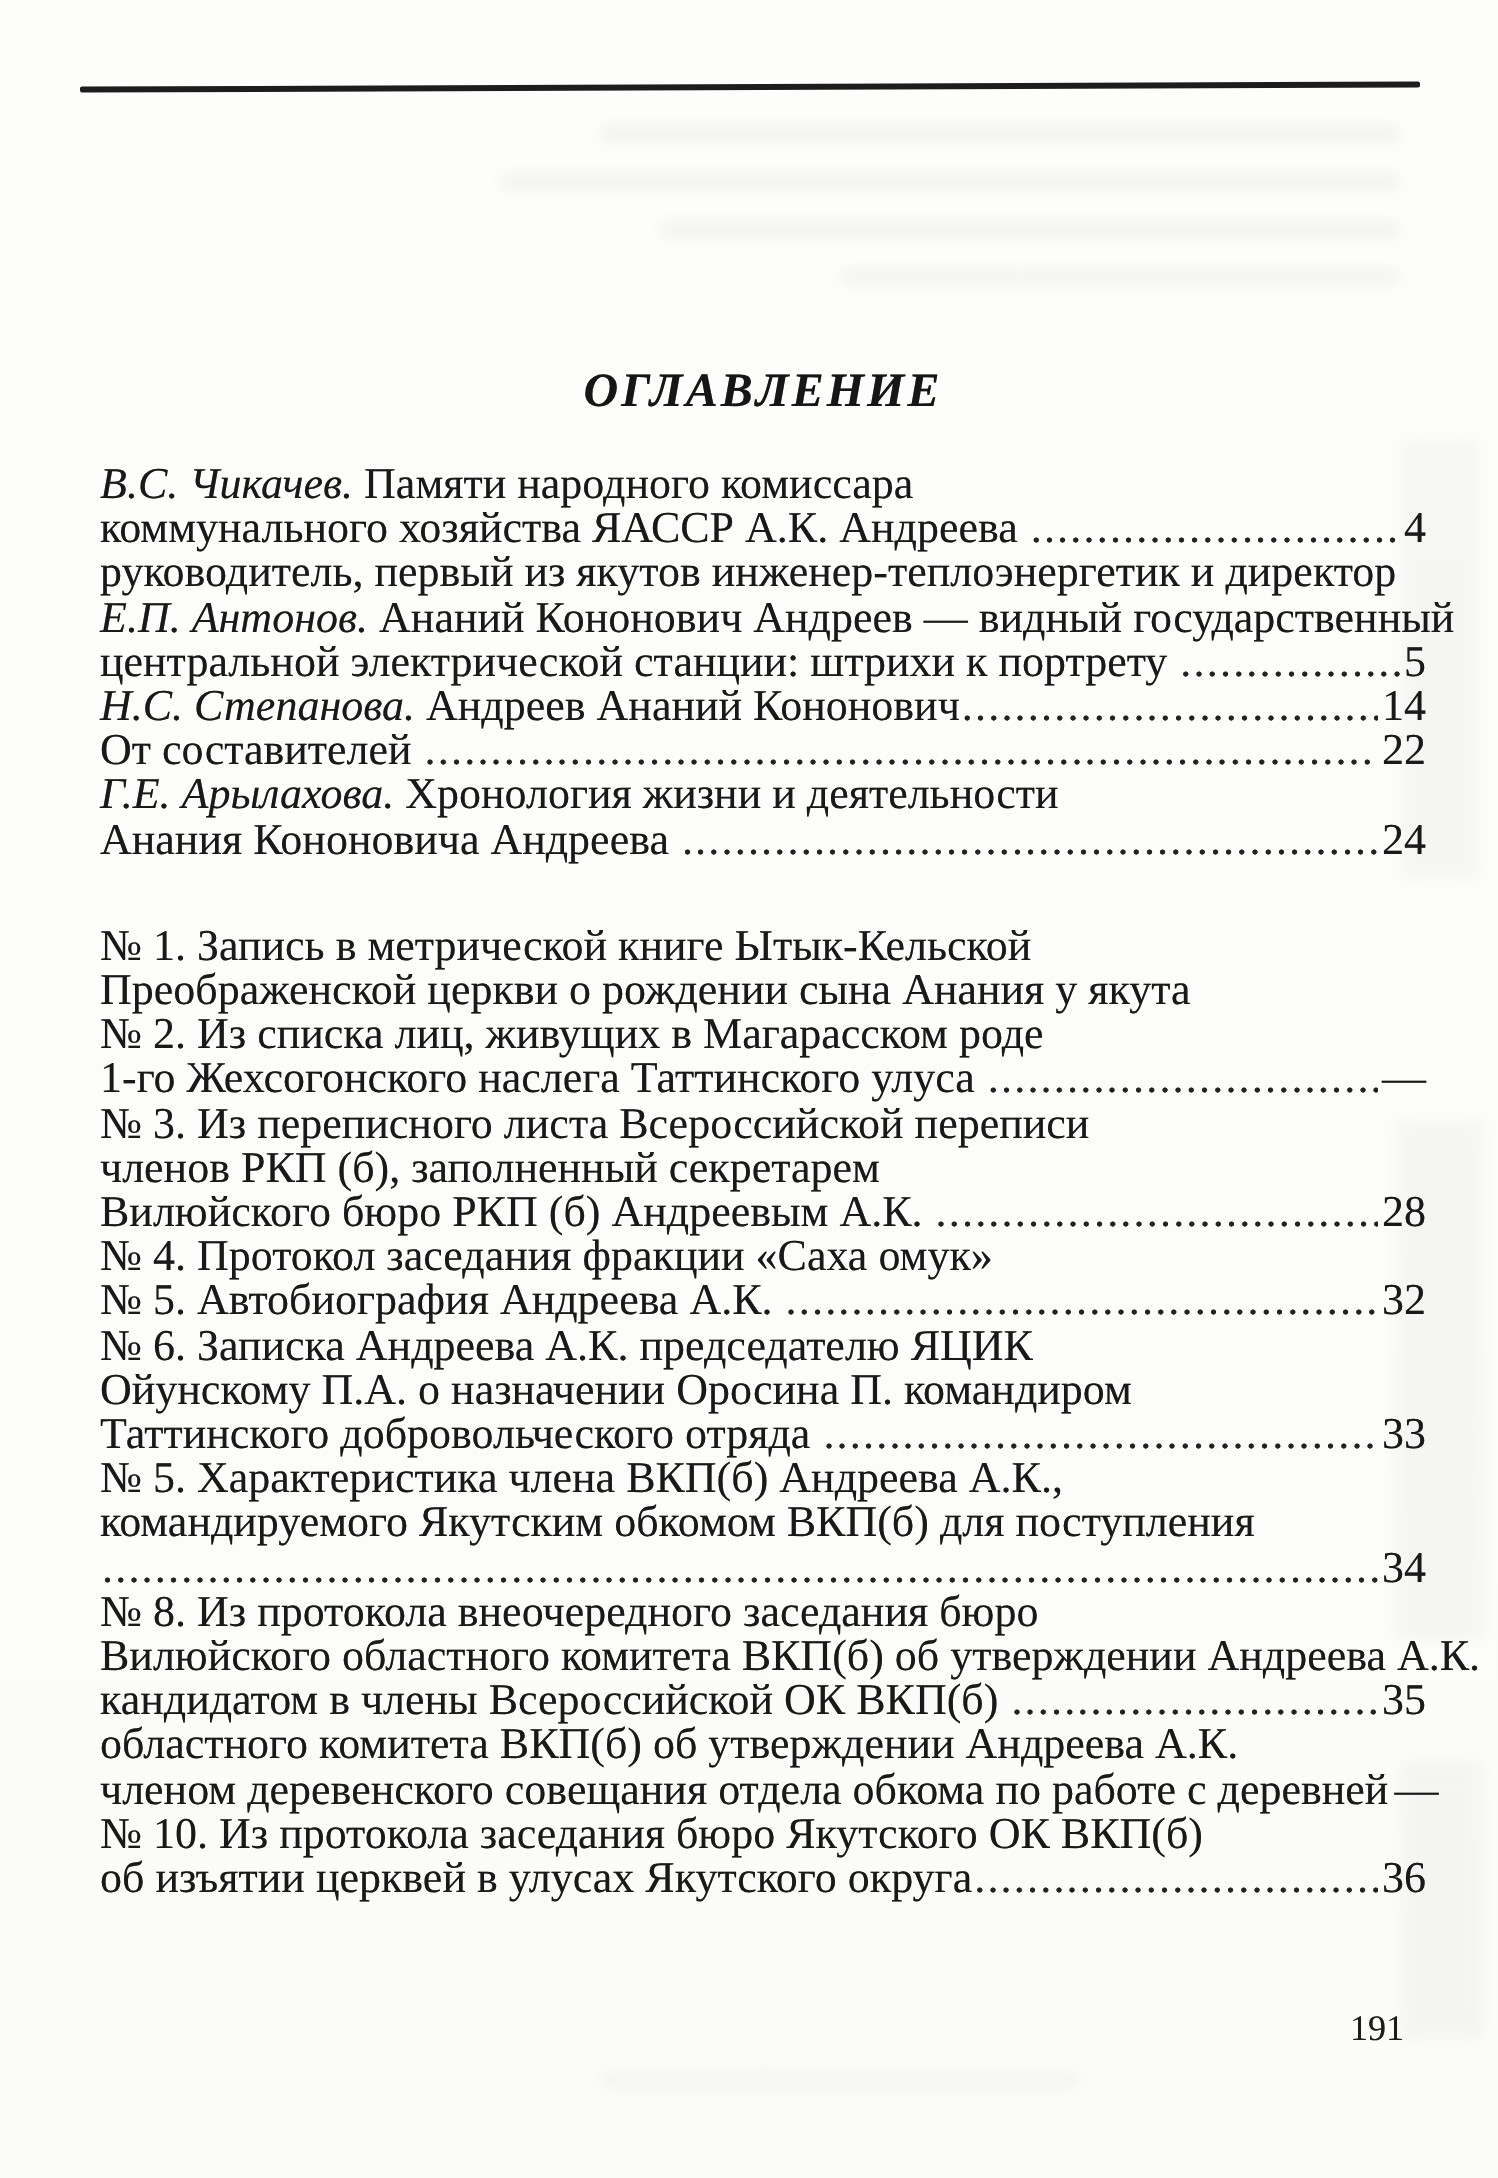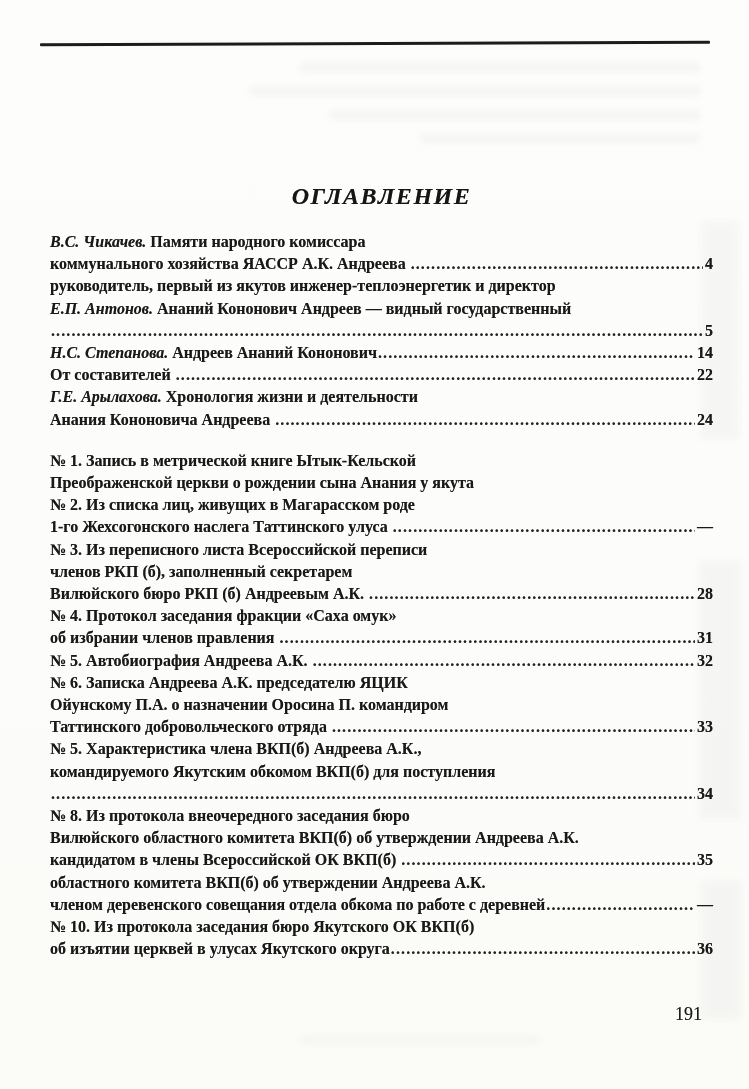--- a/index.html
+++ b/index.html
@@ -37,32 +37,31 @@
     font-style: italic;
     letter-spacing: 1.5px;
     color: #161616;
     text-shadow: 0 0 0.3px rgba(0,0,0,0.5);
   }
   .toc {
     position: absolute;
     left: 50px;
     top: 231px;
     width: 663px;
-    font-size: 16px;
+    font-size: 22px;
     line-height: 22.2px;
     color: #191919;
     text-shadow: 0 0 0.3px rgba(0,0,0,0.5);
-    font-weight: bold;
   }
   .toc-line {
     display: flex;
     align-items: stretch;
     white-space: pre;
   }
-  .toc-line.gap-before { margin-top: 19px; }
+  .toc-line.gap-before { margin-top: 31px; }
   .author { font-style: italic; flex: 0 0 auto; }
   .txt { flex: 0 0 auto; }
   .dots {
     flex: 1 1 auto;
     min-width: 0;
     overflow: hidden;
     white-space: nowrap;
     margin: 0 2px 0 1px;
     color: #222222;
   }
@@ -113,34 +112,33 @@
   <div class="bleed b7"></div>
   <div class="bleed b8"></div>
 
   <div class="doc-title">ОГЛАВЛЕНИЕ</div>
 
   <div class="toc">
       <div class="toc-line"><span class="author">В.С. Чикачев.</span><span class="txt"> Памяти народного комиссара</span></div>
       <div class="toc-line"><span class="txt">коммунального хозяйства ЯАССР А.К. Андреева </span><span class="dots"></span><span class="pg">4</span></div>
       <div class="toc-line"><span class="txt">руководитель, первый из якутов инженер-теплоэнергетик и директор</span></div>
       <div class="toc-line"><span class="author">Е.П. Антонов.</span><span class="txt"> Ананий Кононович Андреев — видный государственный</span></div>
-      <div class="toc-line"><span class="dots"></span><span class="pg">5</span></div>
+      <div class="toc-line"><span class="txt">центральной электрической станции: штрихи к портрету </span><span class="dots"></span><span class="pg">5</span></div>
       <div class="toc-line"><span class="author">Н.С. Степанова.</span><span class="txt"> Андреев Ананий Кононович</span><span class="dots"></span><span class="pg">14</span></div>
       <div class="toc-line"><span class="txt">От составителей </span><span class="dots"></span><span class="pg">22</span></div>
       <div class="toc-line"><span class="author">Г.Е. Арылахова.</span><span class="txt"> Хронология жизни и деятельности</span></div>
       <div class="toc-line"><span class="txt">Анания Кононовича Андреева </span><span class="dots"></span><span class="pg">24</span></div>
       <div class="toc-line gap-before"><span class="txt">№ 1. Запись в метрической книге Ытык-Кельской</span></div>
       <div class="toc-line"><span class="txt">Преображенской церкви о рождении сына Анания у якута</span></div>
       <div class="toc-line"><span class="txt">№ 2. Из списка лиц, живущих в Магарасском роде</span></div>
       <div class="toc-line"><span class="txt">1-го Жехсогонского наслега Таттинского улуса </span><span class="dots"></span><span class="pg">—</span></div>
       <div class="toc-line"><span class="txt">№ 3. Из переписного листа Всероссийской переписи</span></div>
       <div class="toc-line"><span class="txt">членов РКП (б), заполненный секретарем</span></div>
       <div class="toc-line"><span class="txt">Вилюйского бюро РКП (б) Андреевым А.К. </span><span class="dots"></span><span class="pg">28</span></div>
       <div class="toc-line"><span class="txt">№ 4. Протокол заседания фракции «Саха омук»</span></div>
-      <div class="toc-line"><span class="txt">об избрании членов правления </span><span class="dots"></span><span class="pg">31</span></div>
       <div class="toc-line"><span class="txt">№ 5. Автобиография Андреева А.К. </span><span class="dots"></span><span class="pg">32</span></div>
       <div class="toc-line"><span class="txt">№ 6. Записка Андреева А.К. председателю ЯЦИК</span></div>
       <div class="toc-line"><span class="txt">Ойунскому П.А. о назначении Оросина П. командиром</span></div>
       <div class="toc-line"><span class="txt">Таттинского добровольческого отряда </span><span class="dots"></span><span class="pg">33</span></div>
       <div class="toc-line"><span class="txt">№ 5. Характеристика члена ВКП(б) Андреева А.К.,</span></div>
       <div class="toc-line"><span class="txt">командируемого Якутским обкомом ВКП(б) для поступления</span></div>
       <div class="toc-line"><span class="dots"></span><span class="pg">34</span></div>
       <div class="toc-line"><span class="txt">№ 8. Из протокола внеочередного заседания бюро</span></div>
       <div class="toc-line"><span class="txt">Вилюйского областного комитета ВКП(б) об утверждении Андреева А.К.</span></div>
       <div class="toc-line"><span class="txt">кандидатом в члены Всероссийской ОК ВКП(б) </span><span class="dots"></span><span class="pg">35</span></div>

